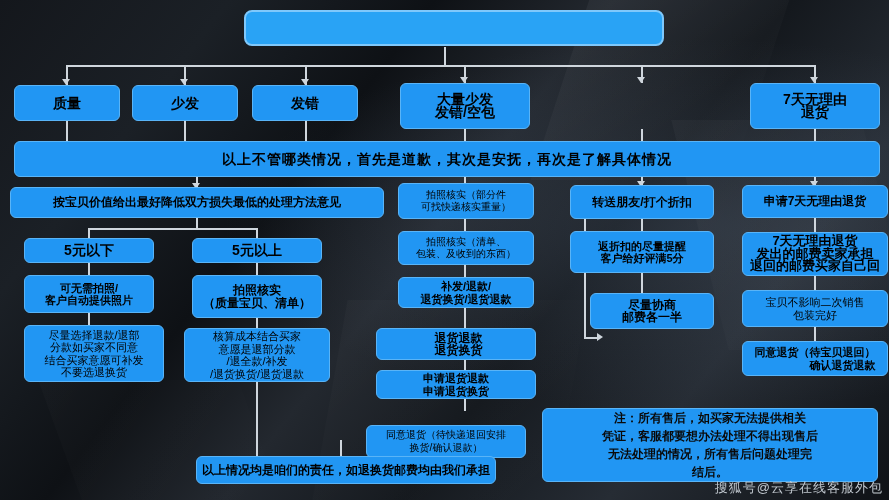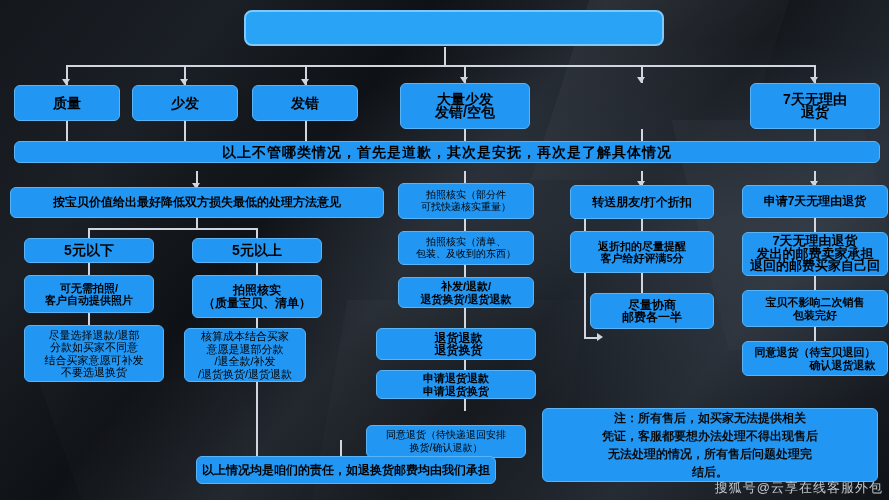--- a/index.html
+++ b/index.html
@@ -168,21 +168,21 @@
   <div class="box title" style="left:244px;top:10px;width:420px;height:36px;"></div>
 
   <div class="box head" style="left:14px;top:85px;width:106px;height:36px;">质量</div>
   <div class="box head" style="left:132px;top:85px;width:106px;height:36px;">少发</div>
   <div class="box head" style="left:252px;top:85px;width:106px;height:36px;">发错</div>
   <div class="box head" style="left:400px;top:83px;width:130px;height:46px;">大量少发
 发错/空包</div>
   <div class="box head" style="left:750px;top:83px;width:130px;height:46px;">7天无理由
 退货</div>
 
-  <div class="box wide" style="left:14px;top:141px;width:866px;height:22px;">以上不管哪类情况，首先是道歉，其次是安抚，再次是了解具体情况</div>
+  <div class="box wide" style="left:14px;top:141px;width:866px;height:36px;">以上不管哪类情况，首先是道歉，其次是安抚，再次是了解具体情况</div>
 
   <div class="box small" style="left:10px;top:187px;width:374px;height:31px;font-size:12px;font-weight:bold;">按宝贝价值给出最好降低双方损失最低的处理方法意见</div>
   <div class="box small" style="left:398px;top:183px;width:136px;height:36px;">拍照核实（部分件
 可找快递核实重量）</div>
   <div class="box small" style="left:570px;top:185px;width:144px;height:34px;font-size:12px;font-weight:bold;">转送朋友/打个折扣</div>
   <div class="box small" style="left:742px;top:185px;width:146px;height:33px;font-size:12px;font-weight:bold;">申请7天无理由退货</div>
 
   <div class="box head" style="left:24px;top:238px;width:130px;height:25px;">5元以下</div>
   <div class="box head" style="left:192px;top:238px;width:130px;height:25px;">5元以上</div>
   <div class="box small" style="left:398px;top:231px;width:136px;height:34px;">拍照核实（清单、
@@ -194,28 +194,28 @@
 退回的邮费买家自己回</div>
 
   <div class="box small" style="left:24px;top:275px;width:130px;height:38px;font-size:11px;font-weight:bold;">可无需拍照/
 客户自动提供照片</div>
   <div class="box small" style="left:192px;top:275px;width:130px;height:43px;font-size:12px;font-weight:bold;">拍照核实
 （质量宝贝、清单）</div>
   <div class="box small" style="left:398px;top:277px;width:136px;height:31px;font-size:11px;font-weight:bold;">补发/退款/
 退货换货/退货退款</div>
   <div class="box small" style="left:590px;top:293px;width:124px;height:36px;font-size:12px;font-weight:bold;">尽量协商
 邮费各一半</div>
-  <div class="box small" style="left:742px;top:290px;width:146px;height:37px;font-size:11px;font-weight:bold;">宝贝不影响二次销售
+  <div class="box small" style="left:742px;top:290px;width:146px;height:37px;font-size:11px;font-weight:normal;">宝贝不影响二次销售
 包装完好</div>
 
   <div class="box small" style="left:24px;top:325px;width:140px;height:57px;font-size:11px;">尽量选择退款/退部
 分款如买家不同意
 结合买家意愿可补发
 不要选退换货</div>
-  <div class="box small" style="left:184px;top:328px;width:122px;height:54px;font-size:11px;">核算成本结合买家
+  <div class="box small" style="left:184px;top:328px;width:146px;height:54px;font-size:11px;">核算成本结合买家
 意愿是退部分款
 /退全款/补发
 /退货换货/退货退款</div>
   <div class="box small" style="left:376px;top:328px;width:160px;height:32px;font-size:12px;font-weight:bold;padding-left:8px;">退货退款
 退货换货</div>
   <div class="box small" style="left:742px;top:341px;width:146px;height:35px;font-size:11px;font-weight:bold;text-align:right;">同意退货（待宝贝退回）
 确认退货退款</div>
 
   <div class="box small" style="left:376px;top:370px;width:160px;height:29px;font-size:11px;font-weight:bold;">申请退货退款
 申请退货换货</div>

